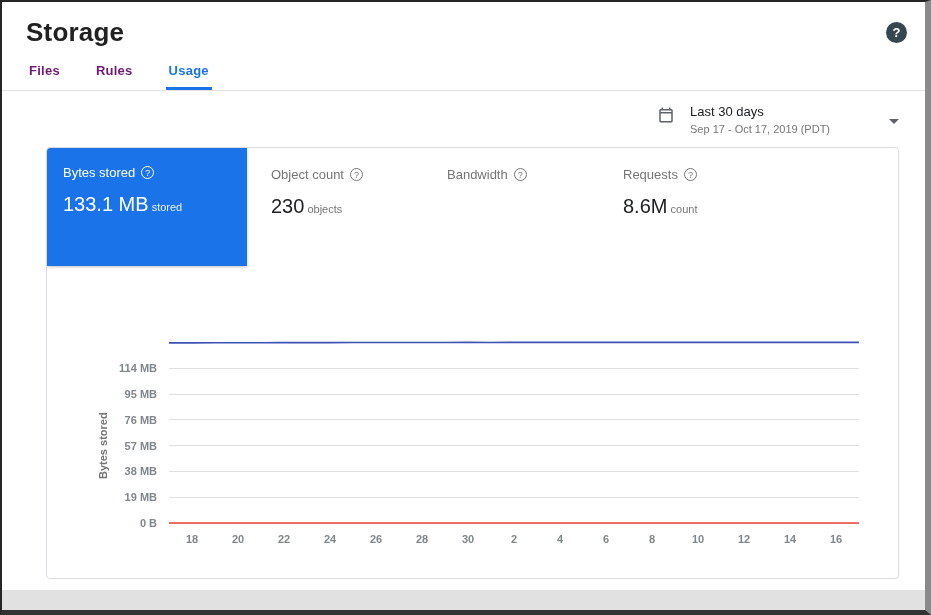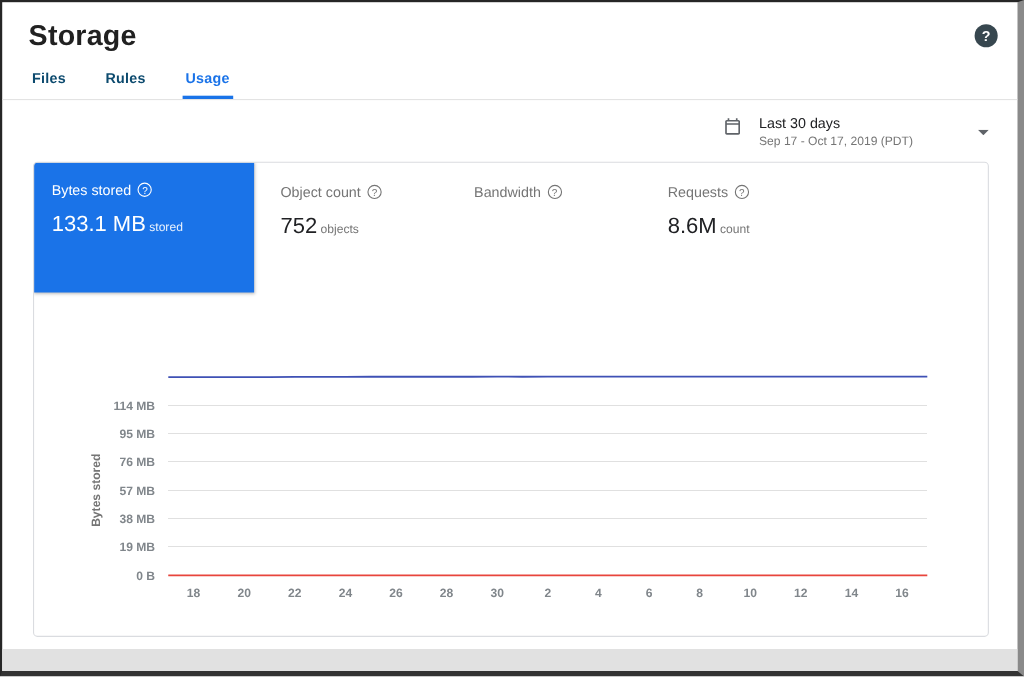--- a/index.html
+++ b/index.html
@@ -54,21 +54,21 @@
   .tab-bar {
     display: flex;
     gap: 30px;
     padding-left: 24px;
     border-bottom: 1px solid #e3e3e3;
   }
   .tab {
     font-size: 13px;
     font-weight: 700;
     letter-spacing: .25px;
-    color: #0c4a6e;
+    color: #701a75;
     padding: 7px 3px 9px;
     border-bottom: 3px solid transparent;
     cursor: pointer;
   }
   .tab.active { color: #1a73e8; border-bottom-color: #1a73e8; }
 
   
   .date-row {
     display: flex;
     justify-content: flex-end;
@@ -83,21 +83,21 @@
   .cal svg { display: block; margin-top: 2px; }
   .date-texts { display: flex; flex-direction: column; gap: 4px; min-width: 150px; }
   .date-label { font-size: 13px; color: #202124; }
   .date-detail { font-size: 11px; color: #757575; white-space: nowrap; }
   .caret { margin-left: 34px; margin-top: 6px; }
 
   
   .card {
     flex: none;
     height: 432px;
-    margin: 4px 26px 0 28px;
+    margin: 4px 26px 0 44px;
     border: 1px solid #dadce0;
     border-radius: 4px;
     background: #ffffff;
     display: flex;
     flex-direction: column;
     overflow: hidden;
   }
   .metrics-row { display: flex; align-items: stretch; }
   .metric {
     width: 176px;
@@ -187,21 +187,21 @@
             <span>Bytes stored</span>
             <span class="help-circle">?</span>
           </div>
           <div class="metric-value"><span>133.1 MB</span><span class="metric-unit"> stored</span></div>
         </div>
         <div class="metric">
           <div class="metric-title">
             <span>Object count</span>
             <span class="help-circle">?</span>
           </div>
-          <div class="metric-value"><span>752</span><span class="metric-unit"> objects</span></div>
+          <div class="metric-value"><span>230</span><span class="metric-unit"> objects</span></div>
         </div>
         <div class="metric">
           <div class="metric-title">
             <span>Bandwidth</span>
             <span class="help-circle">?</span>
           </div>
         </div>
         <div class="metric">
           <div class="metric-title">
             <span>Requests</span>

